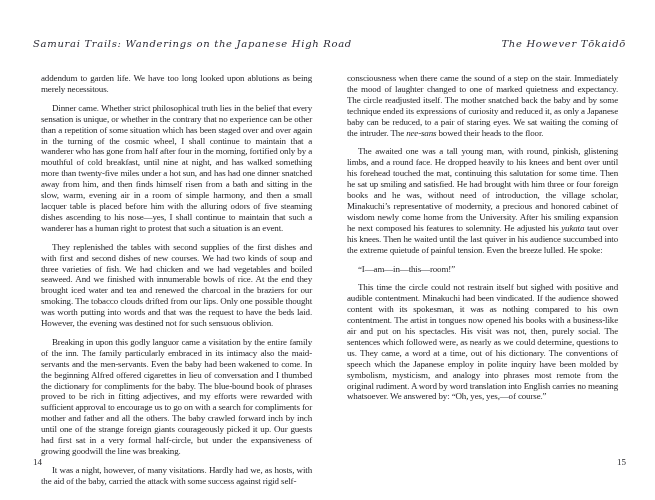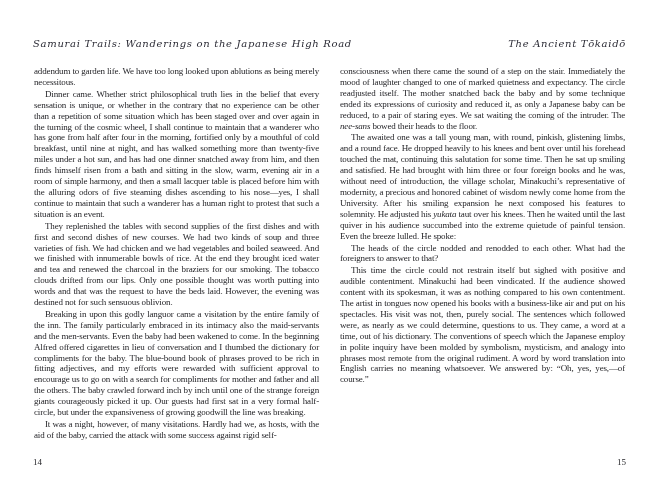--- a/index.html
+++ b/index.html
@@ -43,21 +43,21 @@
   .body-text {
     position: absolute;
     top: 27px;
     left: 0;
     right: 0;
     font-size: 9px;
     line-height: 10.9px;
     letter-spacing: -0.15px;
   }
   .body-text p.para {
-    margin: 1px;
+    margin: 8px;
     text-align: justify;
   }
   .body-text p.indent { text-indent: 11px; }
   .body-text em { }
 
   .folio {
     position: absolute;
     top: 419px;
     font-size: 9px;
     color: #1f1f23;
@@ -77,23 +77,23 @@
         <p class="para"><span>addendum to garden life. We have too long looked upon ablutions as being merely necessitous.</span></p>
         <p class="para indent"><span>Dinner came. Whether strict philosophical truth lies in the belief that every sensation is unique, or whether in the contrary that no experience can be other than a repetition of some situation which has been staged over and over again in the turning of the cosmic wheel, I shall continue to maintain that a wanderer who has gone from half after four in the morning, fortified only by a mouthful of cold breakfast, until nine at night, and has walked something more than twenty-five miles under a hot sun, and has had one dinner snatched away from him, and then finds himself risen from a bath and sitting in the slow, warm, evening air in a room of simple harmony, and then a small lacquer table is placed before him with the alluring odors of five steaming dishes ascending to his nose—yes, I shall continue to maintain that such a wanderer has a human right to protest that such a situation is an event.</span></p>
         <p class="para indent"><span>They replenished the tables with second supplies of the first dishes and with first and second dishes of new courses. We had two kinds of soup and three varieties of fish. We had chicken and we had vegetables and boiled seaweed. And we finished with innumerable bowls of rice. At the end they brought iced water and tea and renewed the charcoal in the braziers for our smoking. The tobacco clouds drifted from our lips. Only one possible thought was worth putting into words and that was the request to have the beds laid. However, the evening was destined not for such sensuous oblivion.</span></p>
         <p class="para indent"><span>Breaking in upon this godly languor came a visitation by the entire family of the inn. The family particularly embraced in its intimacy also the maid-servants and the men-servants. Even the baby had been wakened to come. In the beginning Alfred offered cigarettes in lieu of conversation and I thumbed the dictionary for compliments for the baby. The blue-bound book of phrases proved to be rich in fitting adjectives, and my efforts were rewarded with sufficient approval to encourage us to go on with a search for compliments for mother and father and all the others. The baby crawled forward inch by inch until one of the strange foreign giants courageously picked it up. Our guests had first sat in a very formal half-circle, but under the expansiveness of growing goodwill the line was breaking.</span></p>
         <p class="para indent"><span>It was a night, however, of many visitations. Hardly had we, as hosts, with the aid of the baby, carried the attack with some success against rigid self-</span></p>
       </div>
     <div class="folio folio-left">14</div>
   </div>
 
   <div class="page" id="page-right">
-    <div class="running-header header-right">The Ancient Tōkaidō</div>
+    <div class="running-header header-right">The However Tōkaidō</div>
     <div class="body-text">
         <p class="para"><span>consciousness when there came the sound of a step on the stair. Immediately the mood of laughter changed to one of marked quietness and expectancy. The circle readjusted itself. The mother snatched back the baby and by some technique ended its expressions of curiosity and reduced it, as only a Japanese baby can be reduced, to a pair of staring eyes. We sat waiting the coming of the intruder. The </span><em>nee-sans</em><span> bowed their heads to the floor.</span></p>
         <p class="para indent"><span>The awaited one was a tall young man, with round, pinkish, glistening limbs, and a round face. He dropped heavily to his knees and bent over until his forehead touched the mat, continuing this salutation for some time. Then he sat up smiling and satisfied. He had brought with him three or four foreign books and he was, without need of introduction, the village scholar, Minakuchi’s representative of modernity, a precious and honored cabinet of wisdom newly come home from the University. After his smiling expansion he next composed his features to solemnity. He adjusted his </span><em>yukata</em><span> taut over his knees. Then he waited until the last quiver in his audience succumbed into the extreme quietude of painful tension. Even the breeze lulled. He spoke:</span></p>
-        <p class="para indent"><span>The heads of the circle nodded and renodded to each other. What had the foreigners to answer to that?</span></p>
+        <p class="para indent"><span>“I—am—in—this—room!”</span></p>
         <p class="para indent"><span>This time the circle could not restrain itself but sighed with positive and audible contentment. Minakuchi had been vindicated. If the audience showed content with its spokesman, it was as nothing compared to his own contentment. The artist in tongues now opened his books with a business-like air and put on his spectacles. His visit was not, then, purely social. The sentences which followed were, as nearly as we could determine, questions to us. They came, a word at a time, out of his dictionary. The conventions of speech which the Japanese employ in polite inquiry have been molded by symbolism, mysticism, and analogy into phrases most remote from the original rudiment. A word by word translation into English carries no meaning whatsoever. We answered by: “Oh, yes, yes,—of course.”</span></p>
       </div>
     <div class="folio folio-right">15</div>
   </div>
 
 </div>
 
 </body></html>

